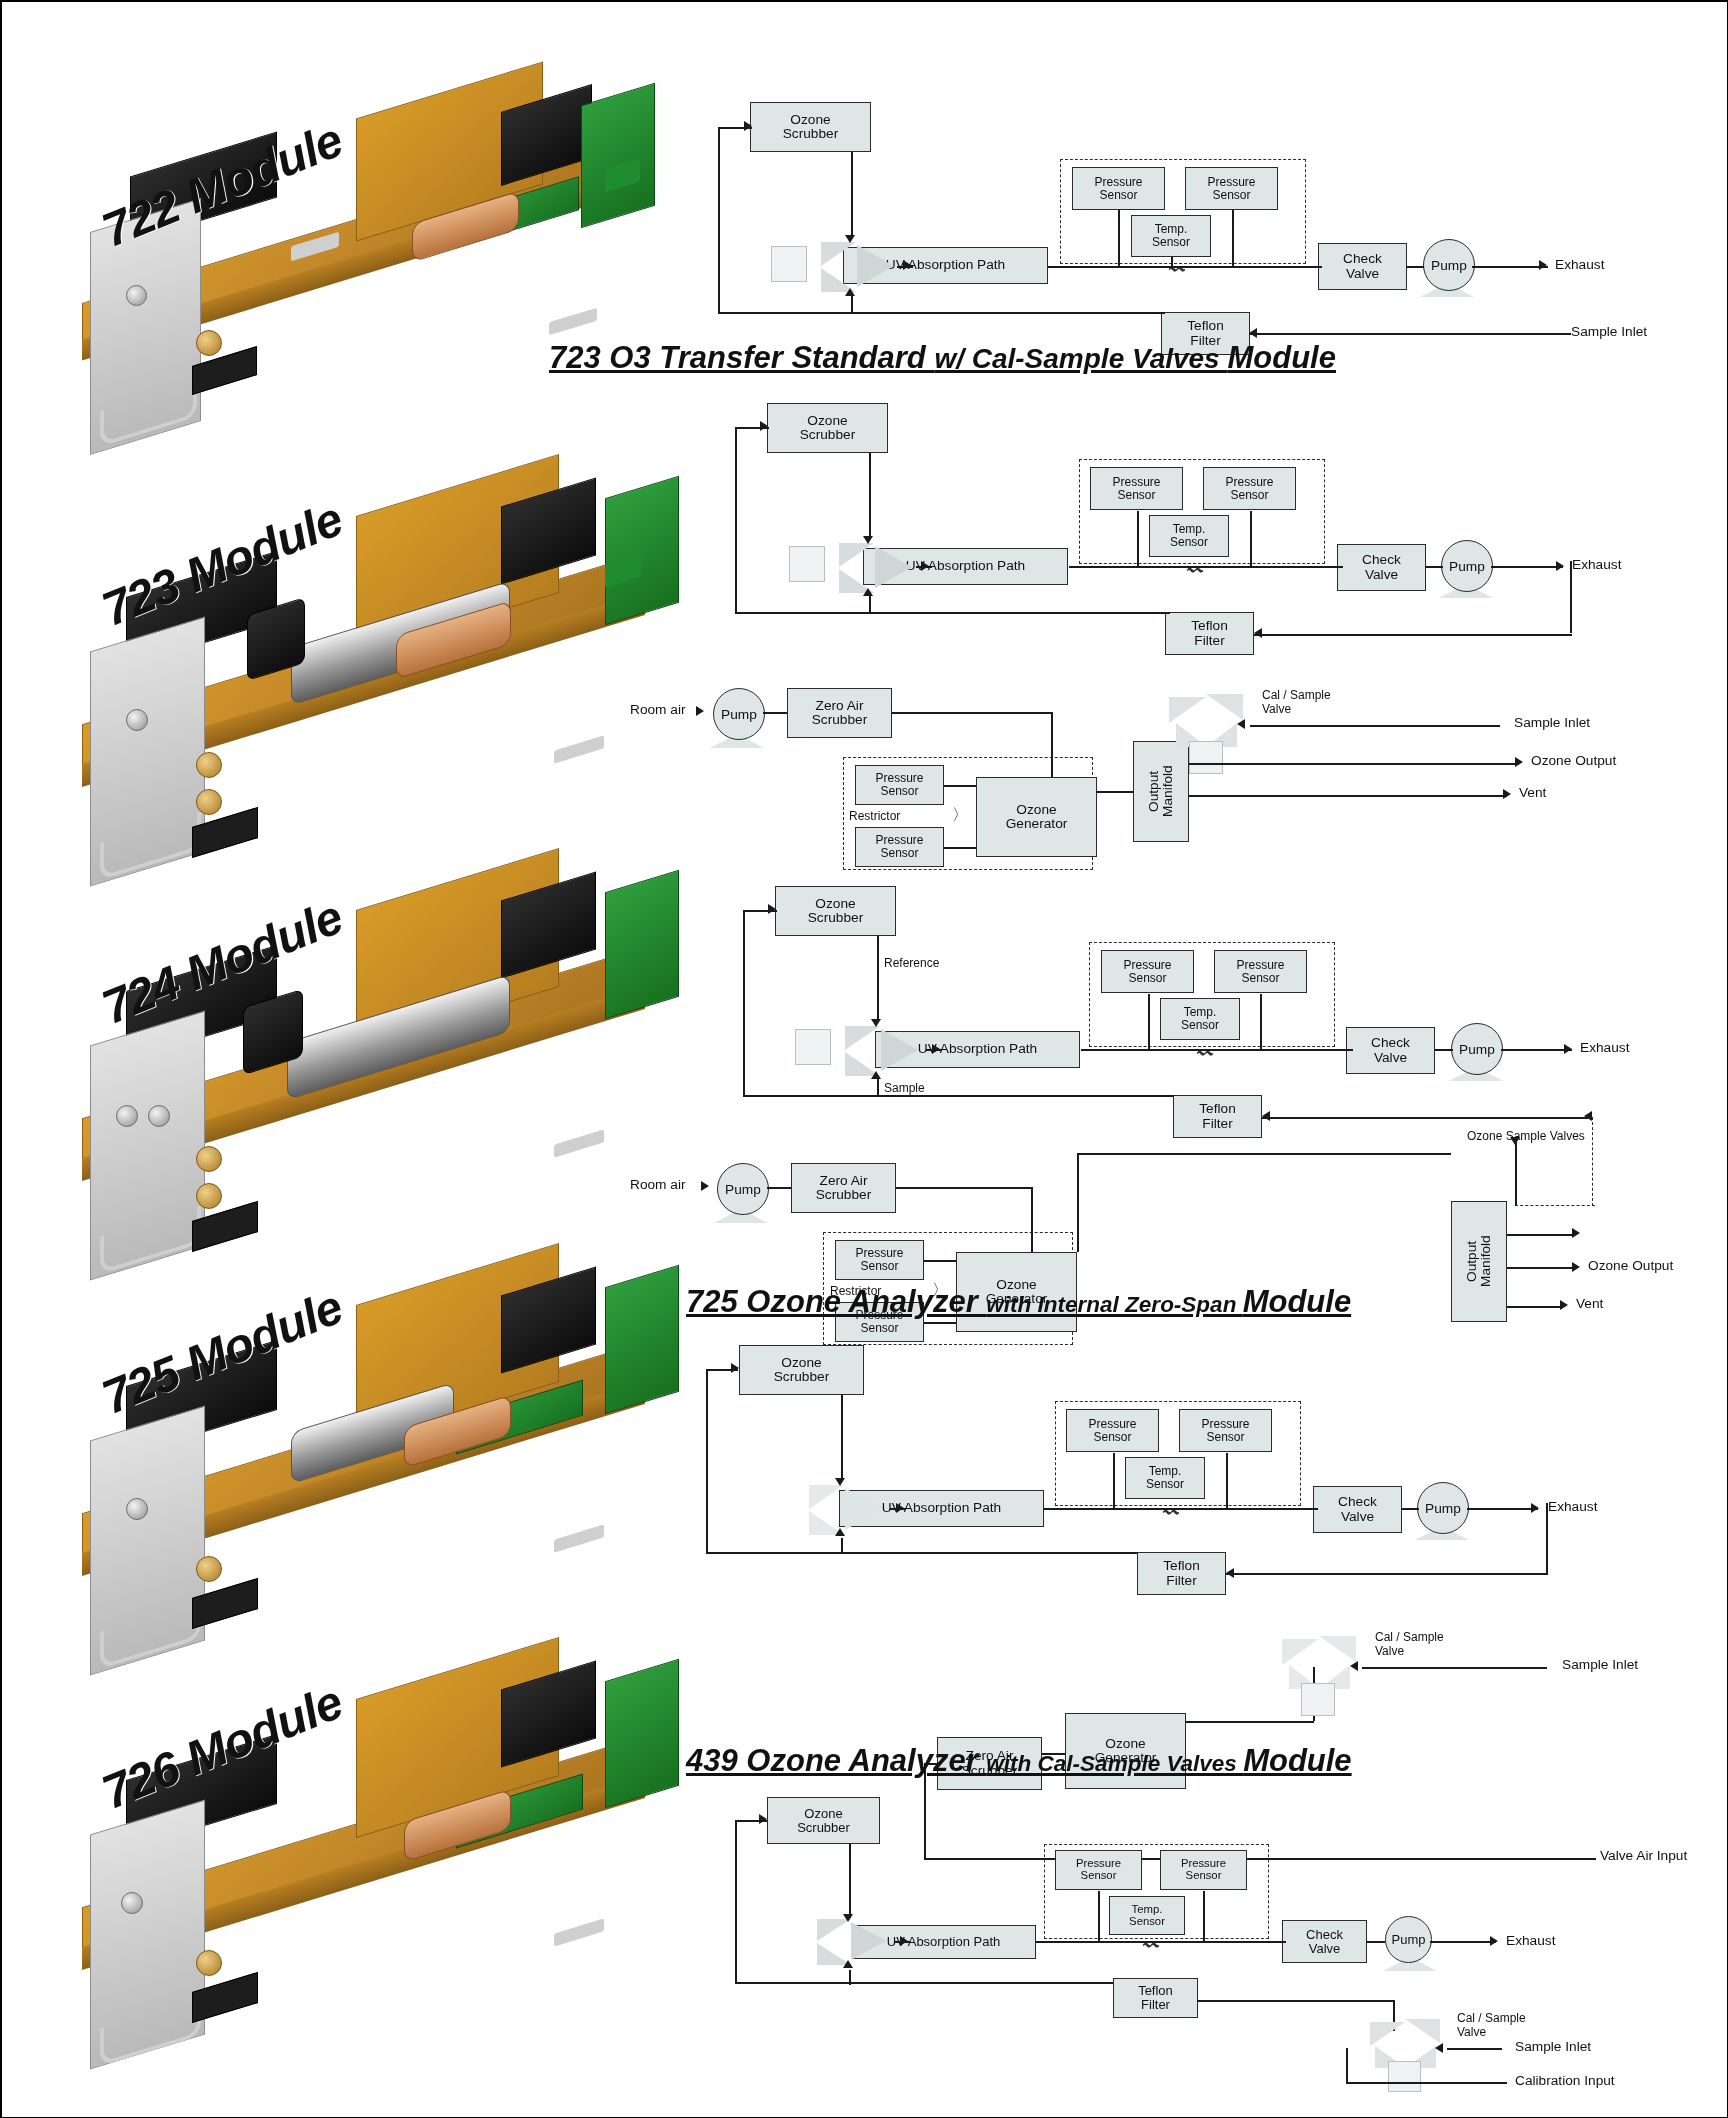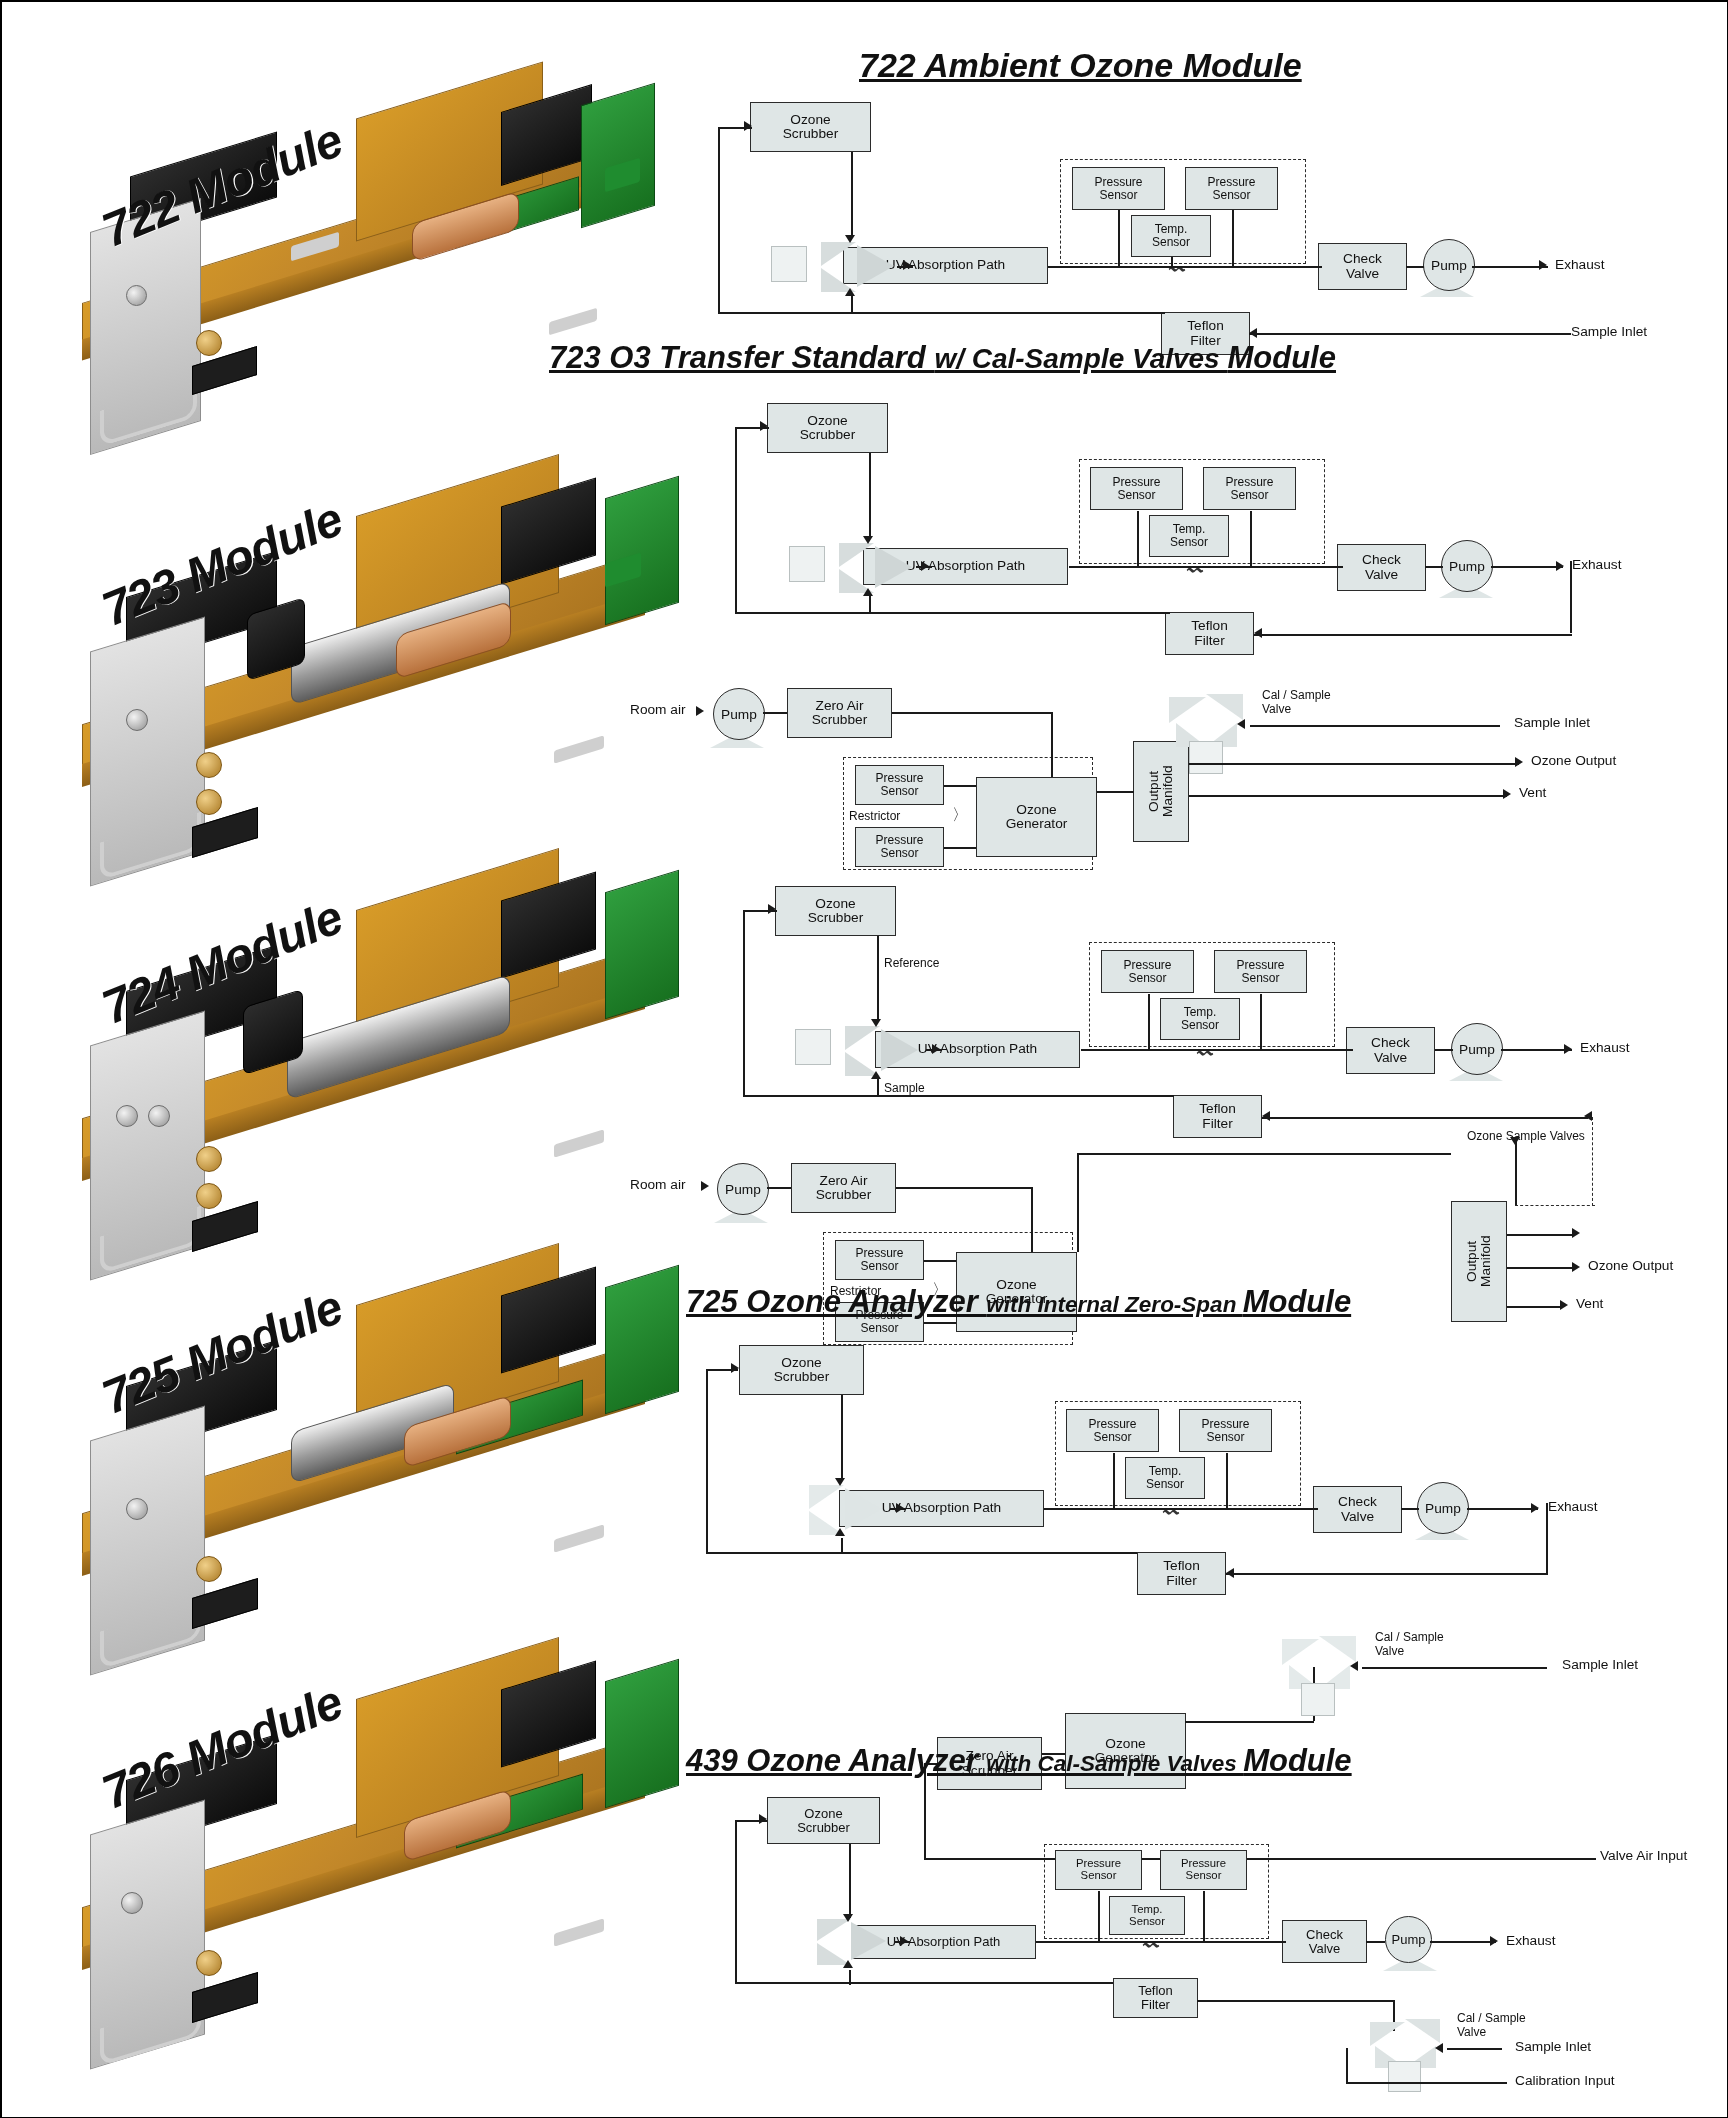--- a/index.html
+++ b/index.html
@@ -227,21 +227,20 @@
     <div class="faceplate" style="left:40px;top:181px;width:113px;height:233px;"></div>
     <div class="handle" style="left:50px;top:377px;width:93px;height:34px;"></div>
     <div class="knob" style="left:71px;top:256px;width:20px;height:20px;"></div>
     <div class="brass" style="left:146px;top:314px;width:24px;height:24px;"></div>
     <div class="connector" style="left:142px;top:346px;width:64px;height:29px;"></div>
     <div class="smallpart" style="left:504px;top:290px;width:50px;height:13px;background:#cfcfcf;"></div>
   </div>
   <div class="mod-label" style="left:113px;top:1763px;font-size:48px;">726 Module</div>
 
   <div class="diagram" style="left:684px;top:40px;width:1006px;height:274px;">
-    <div class="dtitle" style="left:173px;top:4px;font-size:34px;">722 Ambient Ozone Module</div>
 
     <div class="box" style="left:64px;top:60px;width:121px;height:50px;white-space:pre-line;">Ozone
 Scrubber</div>
 
     <div class="box" style="left:157px;top:205px;width:205px;height:37px;">UV Absorption Path</div>
 
     <div class="dash" style="left:374px;top:117px;width:246px;height:105px;"></div>
     <div class="box" style="left:386px;top:125px;width:93px;height:43px;white-space:pre-line;font-size:12px;">Pressure
 Sensor</div>
     <div class="box" style="left:499px;top:125px;width:93px;height:43px;white-space:pre-line;font-size:12px;">Pressure

